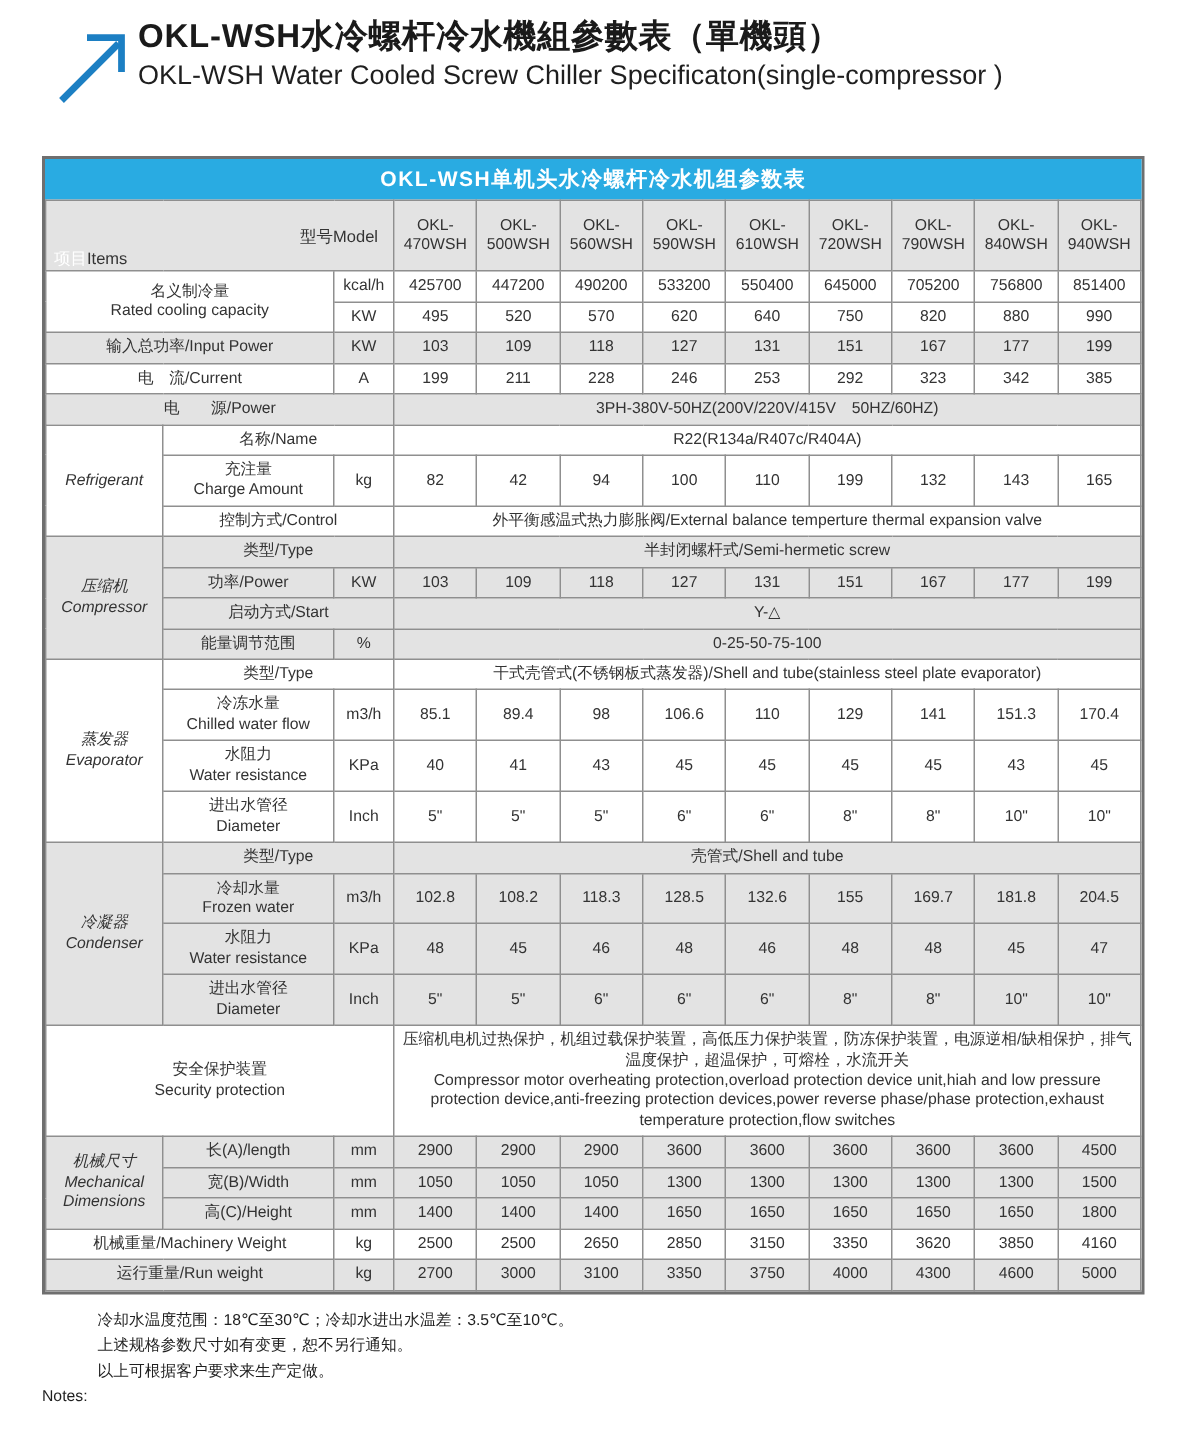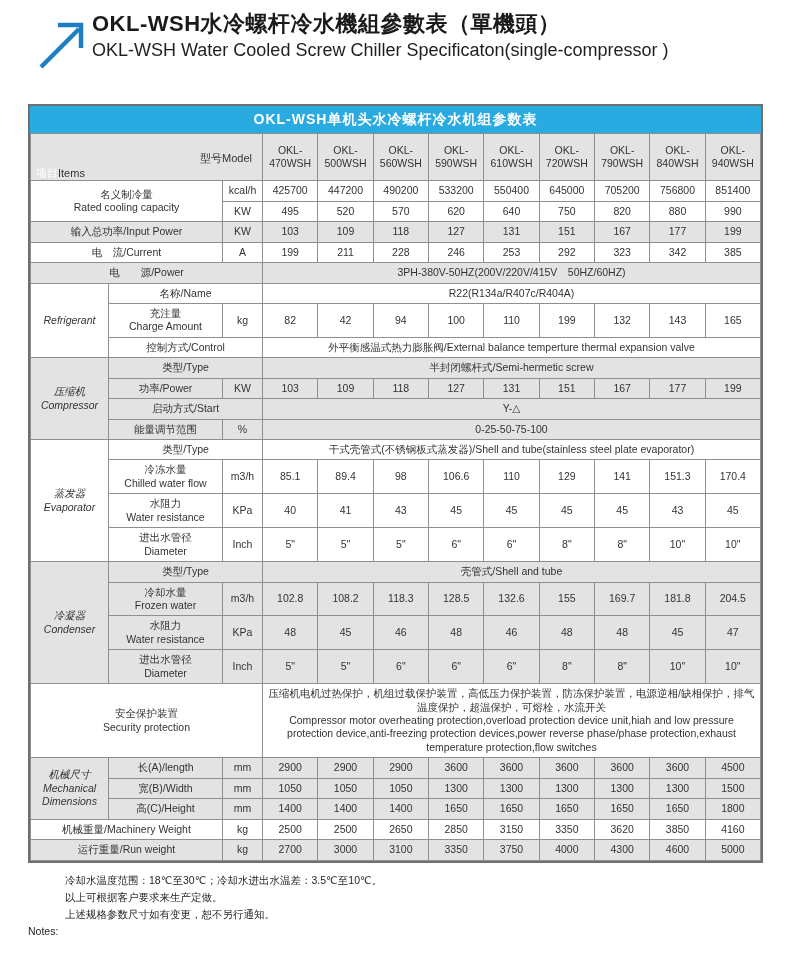--- a/index.html
+++ b/index.html
@@ -398,19 +398,19 @@
             <td class="val">4300</td>
             <td class="val">4600</td>
             <td class="val">5000</td>
           </tr>
         </tbody>
     </table>
   </div>
 
   <div class="notes">
     <div class="note-l2">冷却水温度范围：18℃至30℃；冷却水进出水温差：3.5℃至10℃。</div>
+    <div class="note-l2">上述规格参数尺寸如有变更，恕不另行通知。</div>
     <div class="note-l2">以上可根据客户要求来生产定做。</div>
-    <div class="note-l2">上述规格参数尺寸如有变更，恕不另行通知。</div>
     <div class="note-l0">Notes:</div>
 
   </div>
 
 </div>
 
 </body></html>

